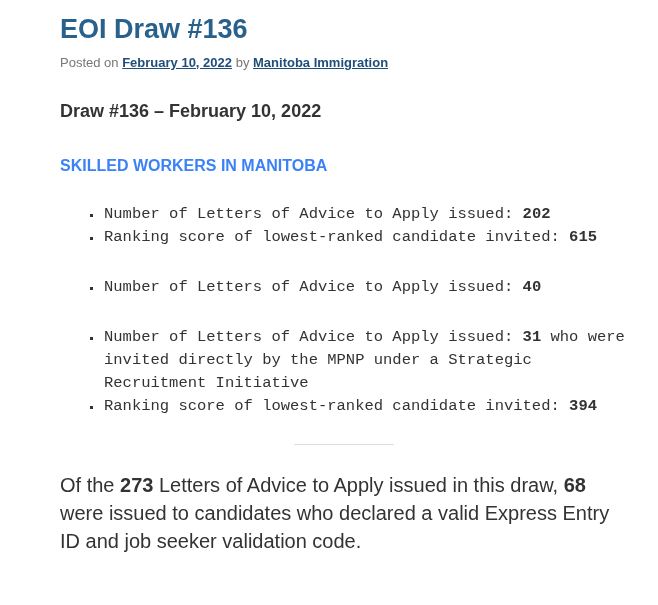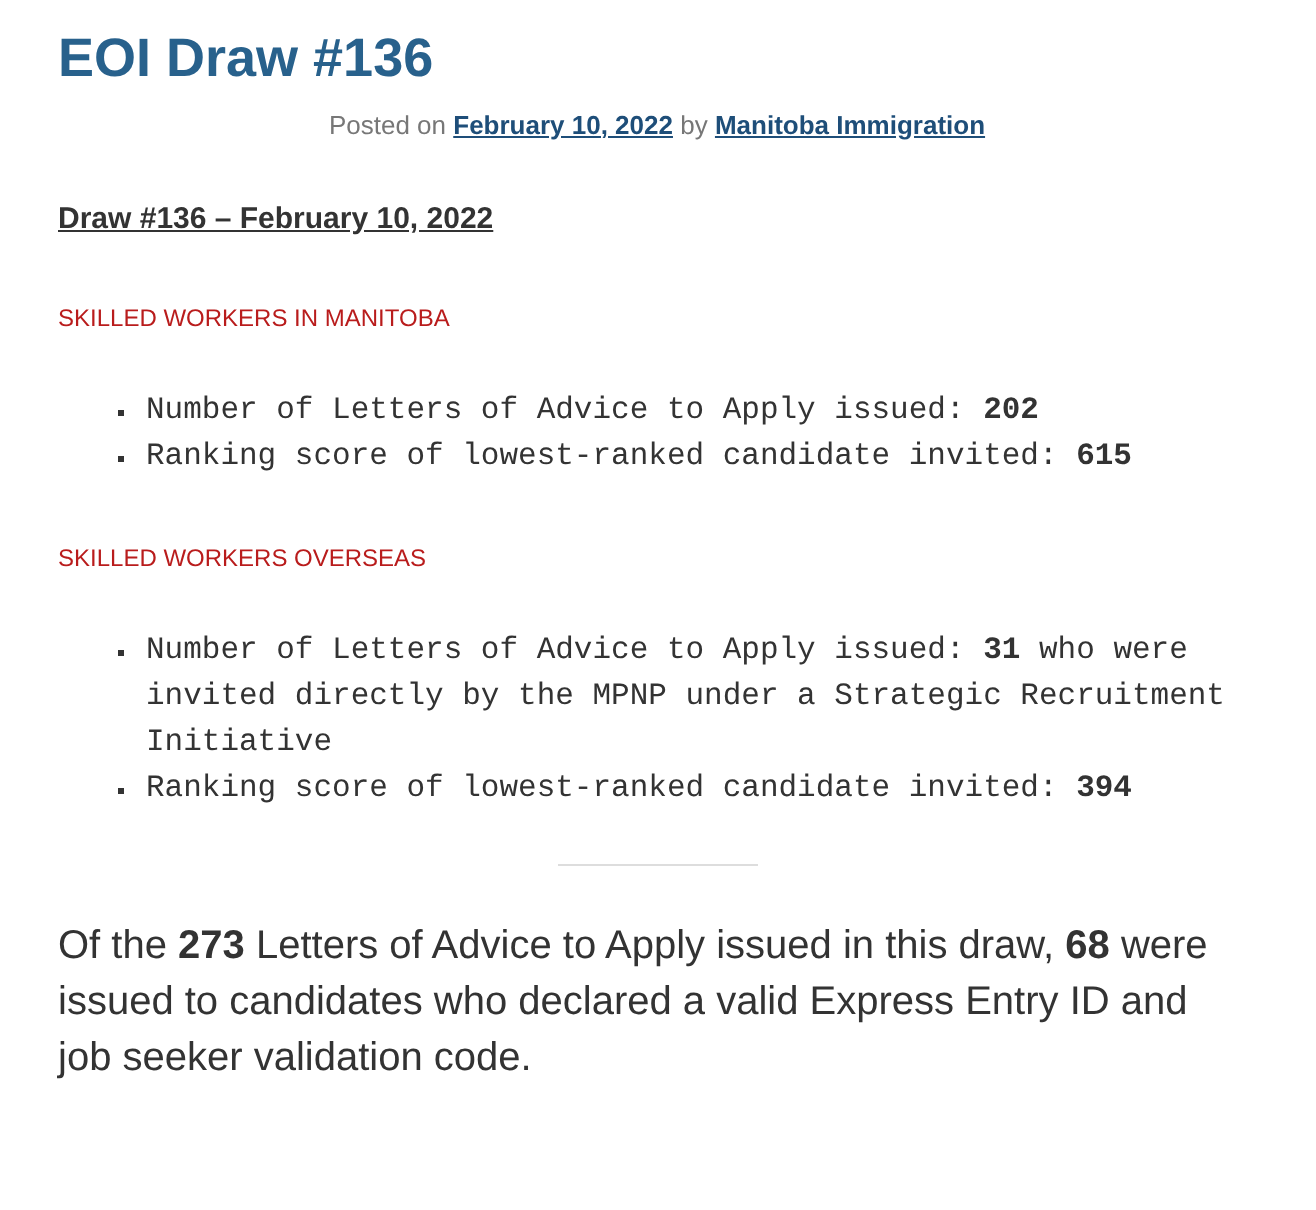--- a/index.html
+++ b/index.html
@@ -6,57 +6,55 @@
   html, body { margin: 0; padding: 0; }
   body {
     width: 658px;
     height: 605px;
     background: #ffffff;
     font-family: "Liberation Sans", sans-serif;
     color: #333333;
     overflow: hidden;
   }
   .content {
-    padding: 15px 30px 0 29px;
+    padding: 15px 30px 0 60px;
   }
   .page-title {
     margin: 0;
     font-size: 27px;
     line-height: 1.1;
     font-weight: bold;
     color: #28618c;
   }
   .post-meta {
     margin: 10px 0 0 0;
     font-size: 13px;
     line-height: 1.25;
     color: #777777;
     font-weight: normal;
-    text-align: center;
   }
   .post-meta a {
     color: #1e4e79;
     font-weight: bold;
     text-decoration: underline;
     cursor: pointer;
   }
   .draw-heading {
     margin: 28px 0 0 0;
-    font-size: 15px;
+    font-size: 18px;
     line-height: 1.4;
     font-weight: bold;
     color: #333333;
-    text-decoration: underline;
   }
   .section-heading {
     margin: 32px 0 0 0;
-    font-size: 12px;
+    font-size: 16px;
     line-height: 1.25;
-    font-weight: normal;
-    color: #b91c1c;
+    font-weight: bold;
+    color: #3b82f6;
   }
   ul.bullet-list {
     margin: 27px 0 0 0;
     padding: 0 0 0 43px;
     list-style-type: square;
     font-size: 15.5px;
     line-height: 23px;
     color: #333333;
     font-family: Liberation Mono, monospace;
   }
@@ -88,22 +86,24 @@
   <p class="post-meta"><span>Posted on</span> <a href="#">February 10, 2022</a> <span>by</span> <a href="#">Manitoba Immigration</a></p>
 
   <p class="draw-heading">Draw #136 – February 10, 2022</p>
 
   <h2 class="section-heading">SKILLED WORKERS IN MANITOBA</h2>
   <ul class="bullet-list">
     <li><span>Number of Letters of Advice to Apply issued: </span><strong>202</strong><span></span></li>
     <li><span>Ranking score of lowest-ranked candidate invited: </span><strong>615</strong><span></span></li>
   </ul>
 
+  <ul class="bullet-list">
+    <li><span>Number of Letters of Advice to Apply issued: </span><strong>40</strong><span></span></li>
+  </ul>
 
-  <h2 class="section-heading">SKILLED WORKERS OVERSEAS</h2>
   <ul class="bullet-list">
     <li><span>Number of Letters of Advice to Apply issued: </span><strong>31</strong><span> who were invited directly by the MPNP under a Strategic Recruitment Initiative</span></li>
     <li><span>Ranking score of lowest-ranked candidate invited: </span><strong>394</strong><span></span></li>
   </ul>
 
   <hr class="divider">
 
   <p class="summary"><span>Of the </span><strong>273</strong><span> Letters of Advice to Apply issued in this draw, </span><strong>68</strong><span> were issued to candidates who declared a valid Express Entry ID and job seeker validation code.</span></p>
 
 </div>

